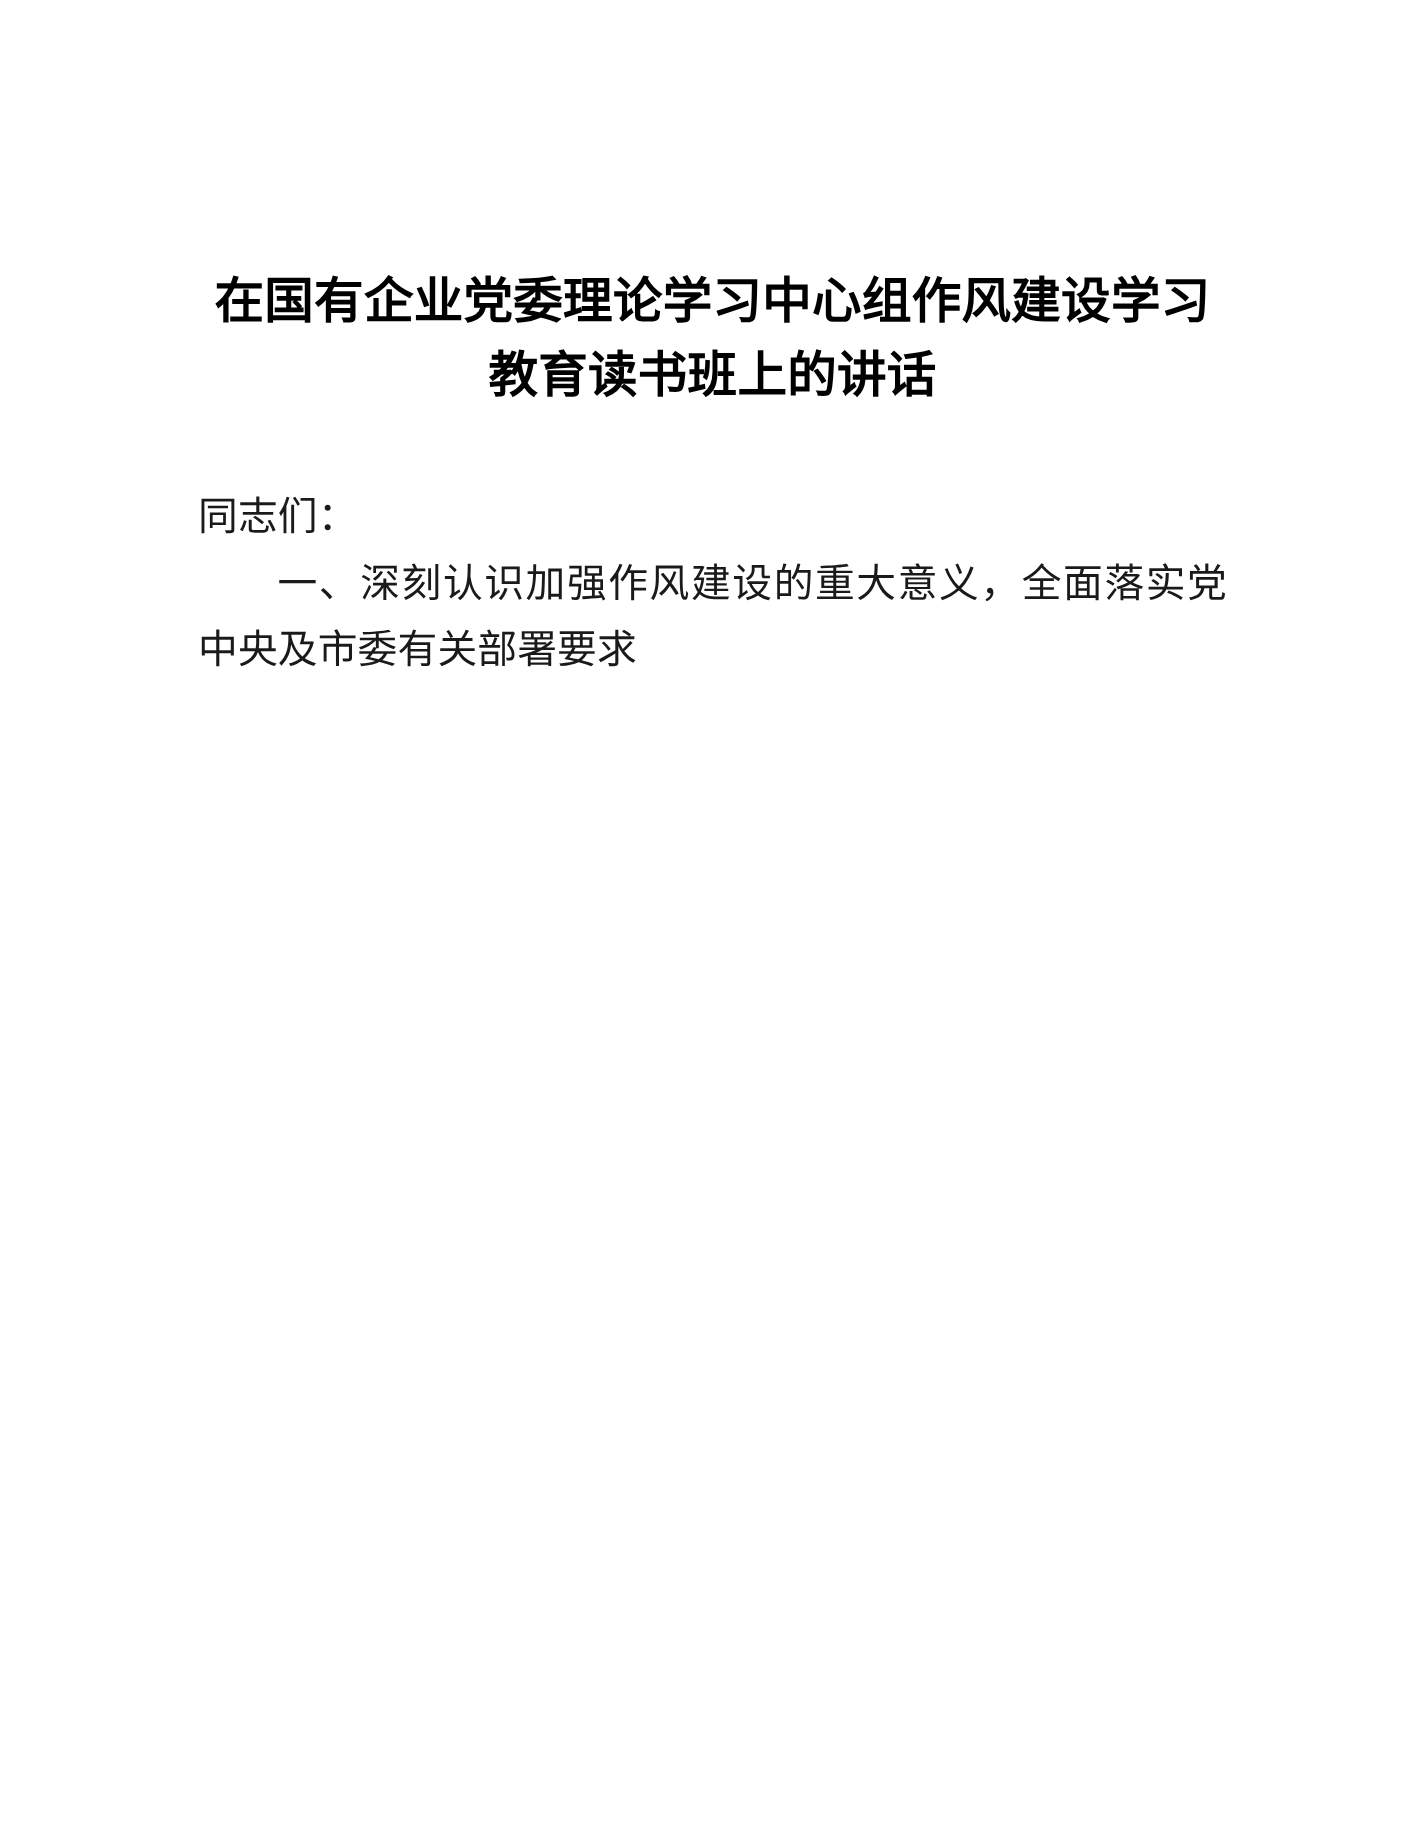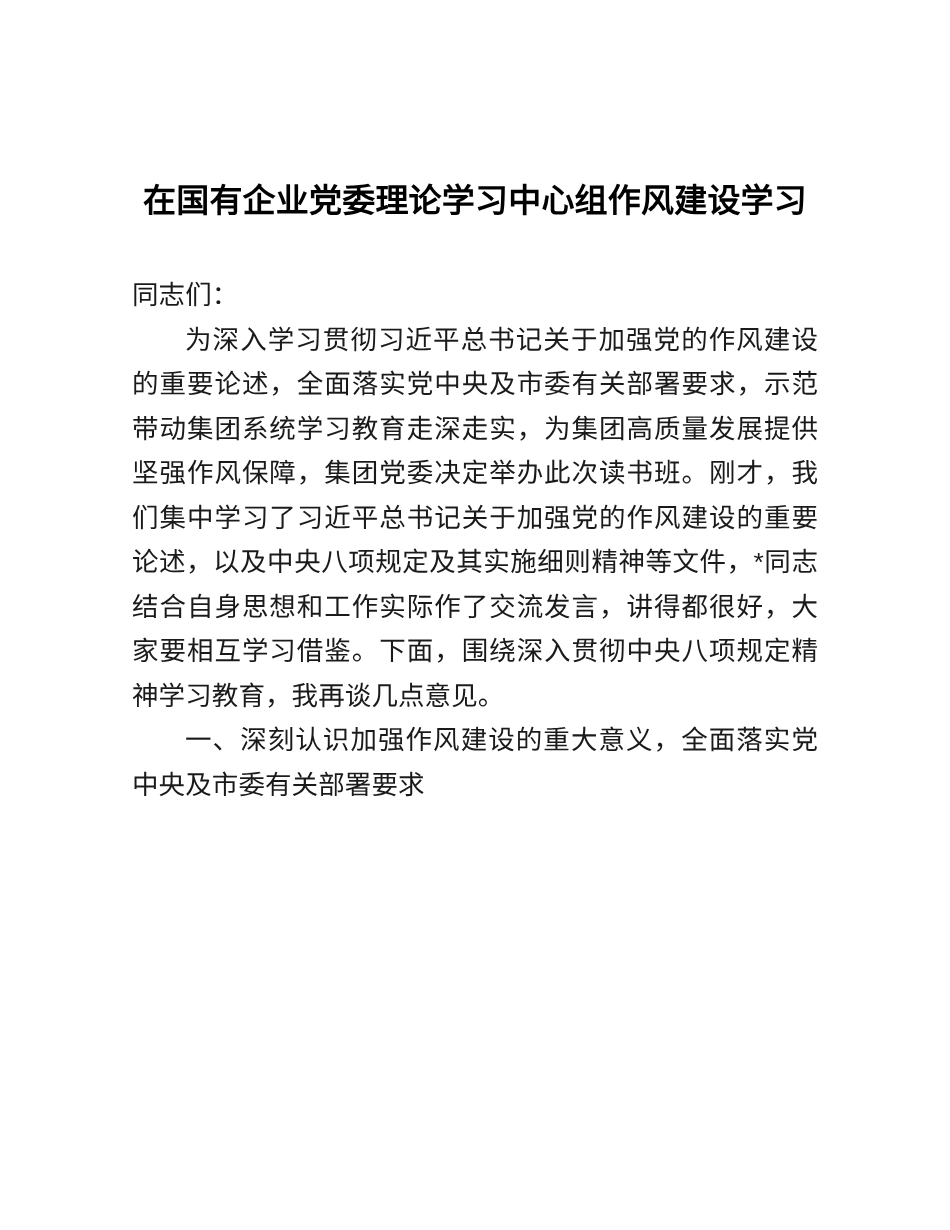--- a/index.html
+++ b/index.html
@@ -76,26 +76,26 @@
   }
 </style>
 </head>
 <body>
 
 <div class="page">
   <div class="page-body">
 
     <h1 class="doc-title">
       <span>在国有企业党委理论学习中心组作风建设学习</span><br>
+      <span>教育读书班上的讲话</span>
     </h1>
 
     <div class="doc-content">
 
       <p class="para salutation">同志们：</p>
 
-      <p class="para indent">为深入学习贯彻习近平总书记关于加强党的作风建设的重要论述，全面落实党中央及市委有关部署要求，示范带动集团系统学习教育走深走实，为集团高质量发展提供坚强作风保障，集团党委决定举办此次读书班。刚才，我们集中学习了习近平总书记关于加强党的作风建设的重要论述，以及中央八项规定及其实施细则精神等文件，*同志结合自身思想和工作实际作了交流发言，讲得都很好，大家要相互学习借鉴。下面，围绕深入贯彻中央八项规定精神学习教育，我再谈几点意见。</p>
 
       <p class="para indent">一、深刻认识加强作风建设的重大意义，全面落实党中央及市委有关部署要求</p>
 
 
     </div>
   </div>
 </div>
 
 </body></html>

